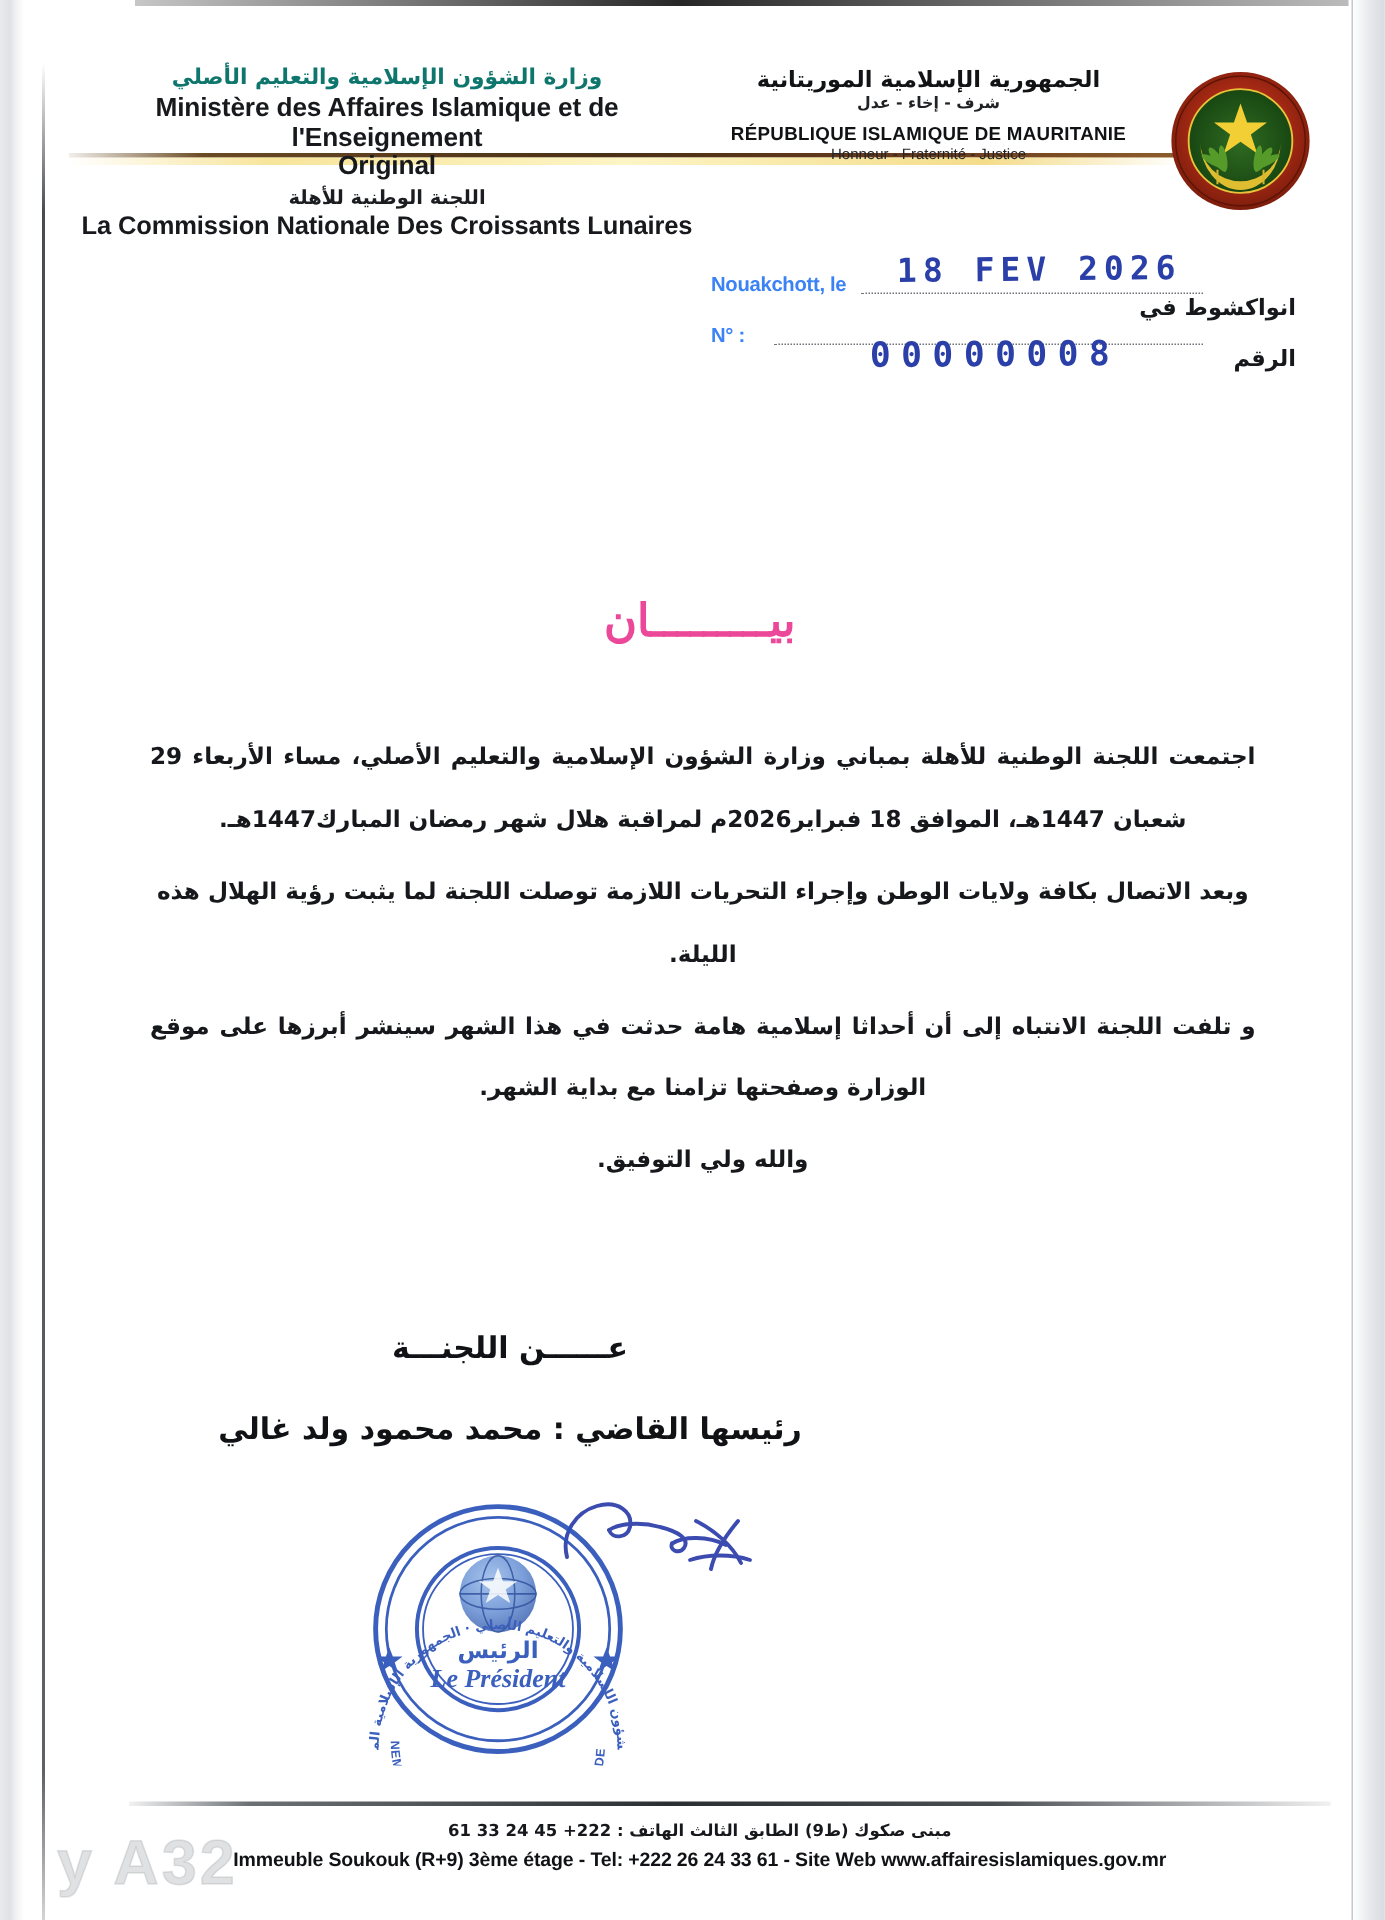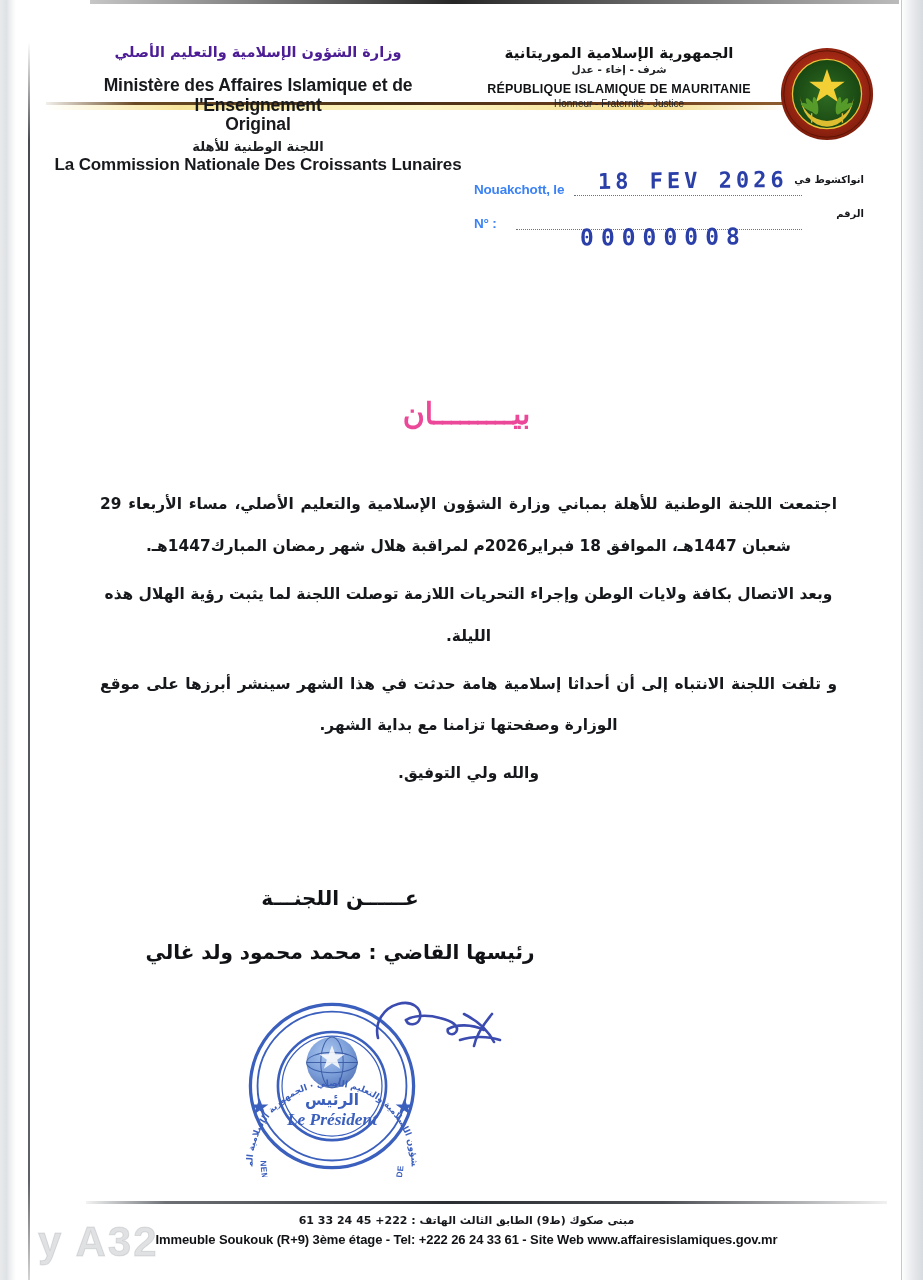--- a/index.html
+++ b/index.html
@@ -53,22 +53,22 @@
   }
   .hdr-left { left: 14px; width: 420px; }
   .hdr-right { left: 440px; width: 290px; }
 
   .ar-line {
     font-family: "DejaVu Sans", sans-serif;
     direction: rtl;
     font-weight: bold;
   }
   .hdr-left .ar-top {
-    font-size: 14.5px; letter-spacing: .2px; color: #4c1d95;
-    margin-bottom: 16px;
+    font-size: 14.5px; letter-spacing: .2px; color: #0f766e;
+    margin-bottom: 2px;
   }
   .hdr-left .fr-1 {
     font-size: 17.5px; font-weight: bold; line-height: 1.12;
     color: #17191c; letter-spacing: -.1px;
   }
   .hdr-left .ar-mid {
     font-size: 13px; color: #1b1d20; margin-top: 4px; margin-bottom: 1px;
   }
   .hdr-left .fr-2 {
     font-size: 17px; font-weight: bold; color: #17191c; letter-spacing: -.1px;
@@ -116,23 +116,23 @@
   }
   .drow {
     position: relative; height: 34px;
   }
   .dlabel-fr {
     position: absolute; left: 0; top: 8px;
     font-weight: bold; font-size: 13.5px; color: #3b82f6;
     letter-spacing: -.2px;
   }
   .dlabel-ar {
-    position: absolute; right: 0; top: 0;
+    position: absolute; right: 0; top: 22px;
     font-family: "DejaVu Sans", sans-serif; direction: rtl;
-    font-weight: bold; font-size: 10px; color: #16181c;
+    font-weight: bold; font-size: 15px; color: #16181c;
   }
   .dots {
     position: absolute; top: 20px; height: 1px;
     border-bottom: 1.5px dotted #6e737a;
   }
   .dots-1 { left: 100px; right: 62px; }
   .dots-2 { left: 42px; right: 62px; }
   .stamp-ink {
     position: absolute;
     font-family: "DejaVu Sans Mono", monospace;

